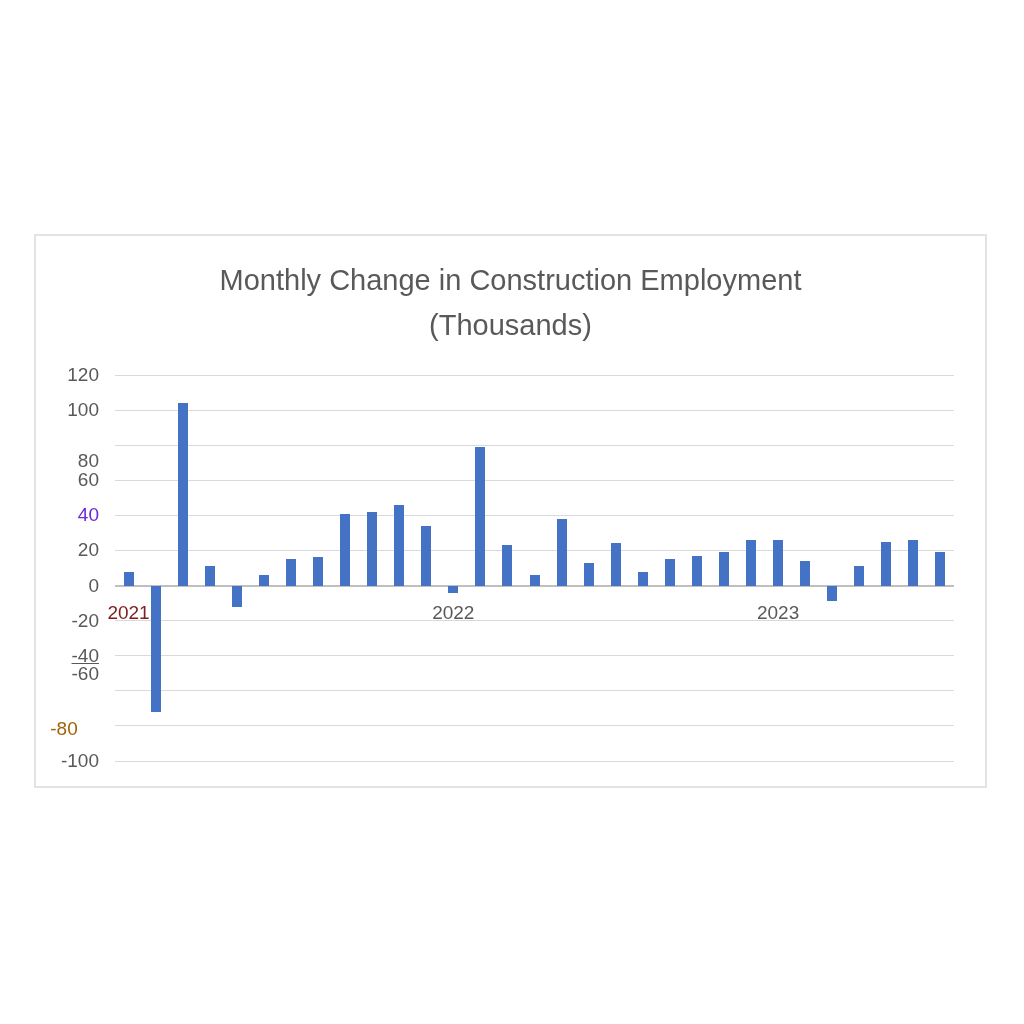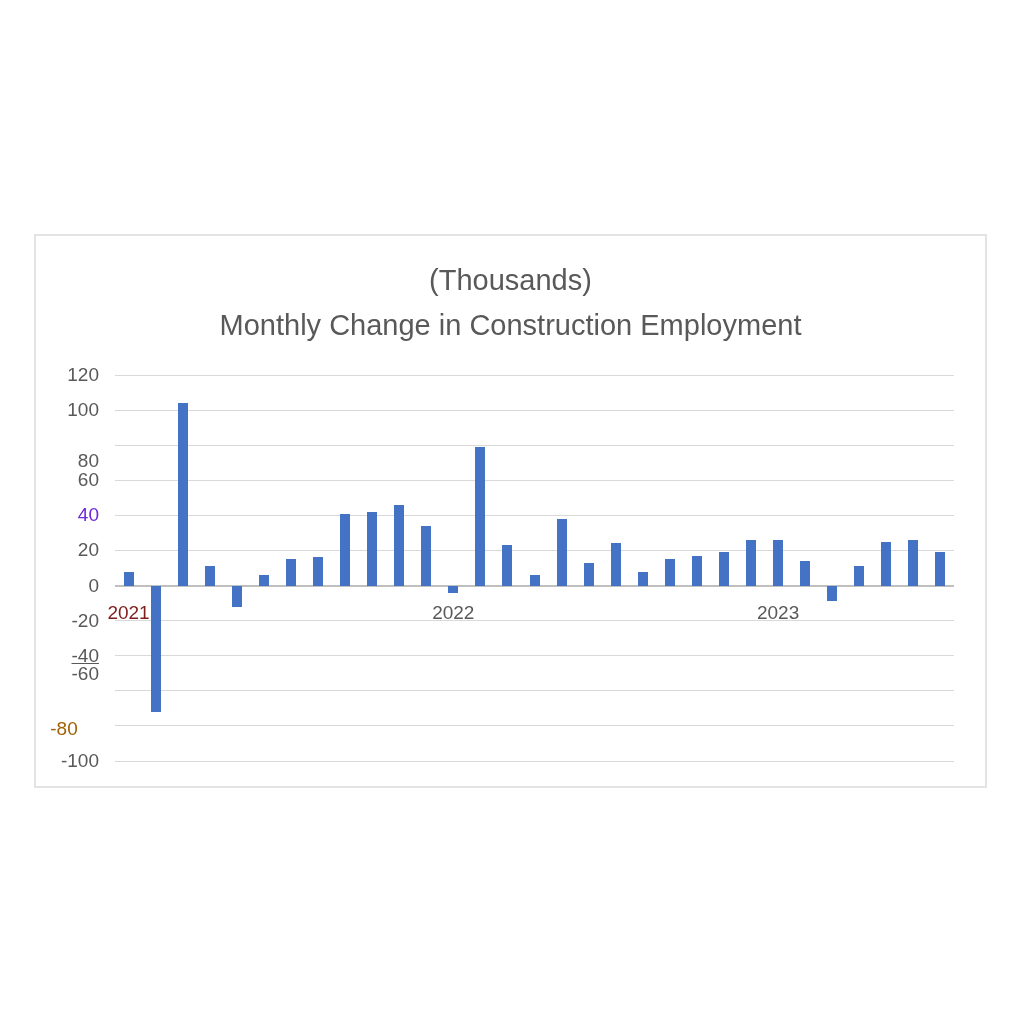--- a/index.html
+++ b/index.html
@@ -70,22 +70,22 @@
     color: #595959;
     font-size: 19px;
     line-height: 22px;
   }
 </style>
 </head>
 <body>
 
 <div class="chart-box">
   <div class="chart-title">
+    <div>Monthly Change in Construction Employment</div>
     <div>(Thousands)</div>
-    <div>Monthly Change in Construction Employment</div>
   </div>
   <div class="plot-area">
       <div class="gridline" style="top: -0.5px; background: rgb(217, 217, 217);"></div>
       <div class="y-tick-label" style="top: -11px; color: rgb(89, 89, 89);">120</div>
       <div class="gridline" style="top: 34.5909px; background: rgb(217, 217, 217);"></div>
       <div class="y-tick-label" style="top: 24.0909px; color: rgb(89, 89, 89);">100</div>
       <div class="gridline" style="top: 69.6818px; background: rgb(217, 217, 217);"></div>
       <div class="y-tick-label" style="top: 59.1818px; color: rgb(89, 89, 89); margin-top: 16px;">80</div>
       <div class="gridline" style="top: 104.773px; background: rgb(217, 217, 217);"></div>
       <div class="y-tick-label" style="top: 94.2727px; color: rgb(89, 89, 89);">60</div>

